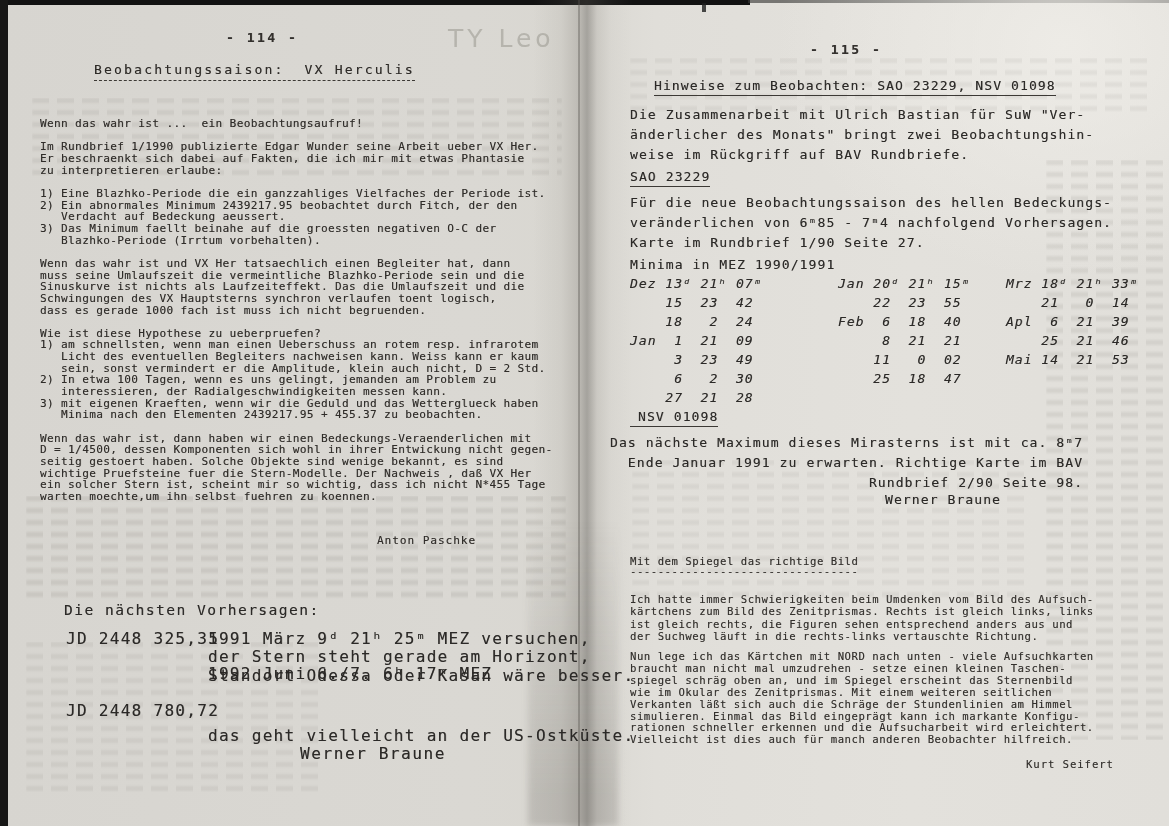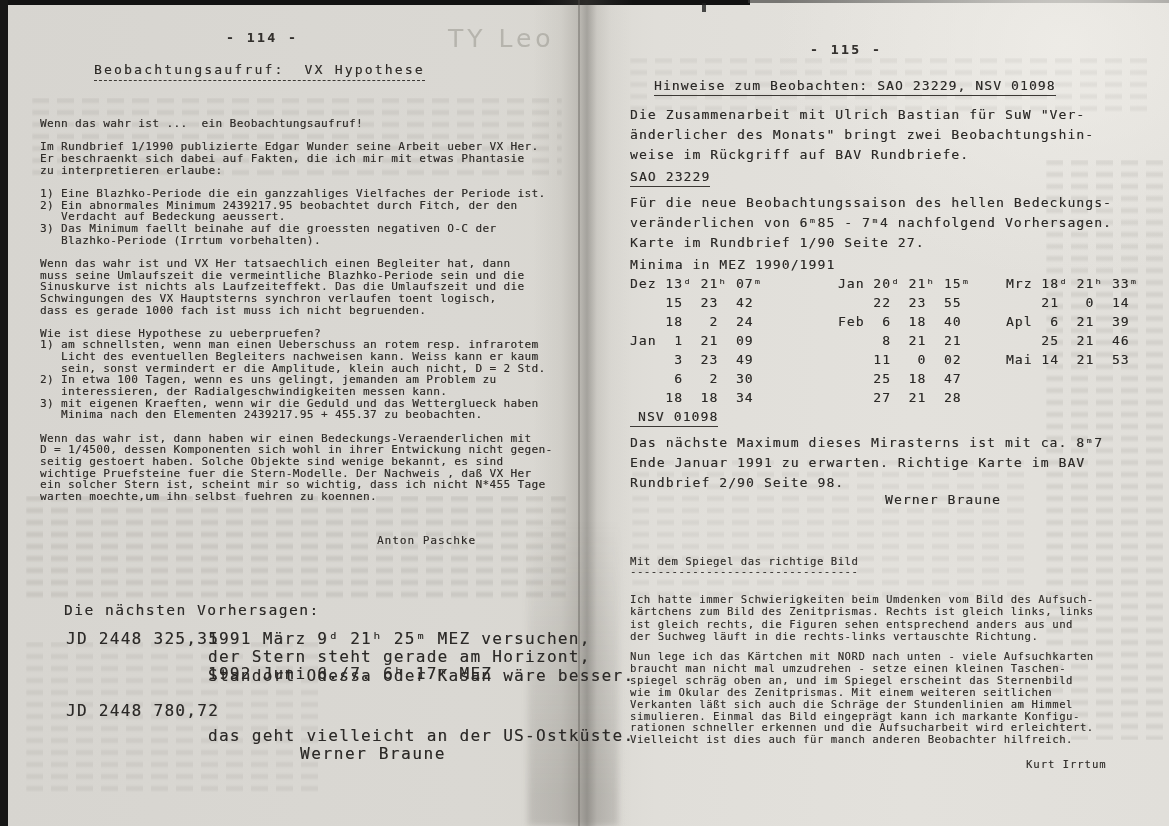--- a/index.html
+++ b/index.html
@@ -34,21 +34,21 @@
   .small{font-size:11px;line-height:11.65px;letter-spacing:.4px;}
   .big{font-size:16px;letter-spacing:1.3px;color:#2b2927;}
   .rbig{font-size:13px;line-height:20px;letter-spacing:1.1px;color:#2b2927;}
   .sp{font-size:10.5px;line-height:12.4px;letter-spacing:.6px;color:#33302d;}
   .u-dash{border-bottom:1.6px dashed #3c3935;padding-bottom:3px;}
   .u-solid{border-bottom:1.6px solid #3c3935;padding-bottom:2px;}
   .pagenum{font-size:13px;letter-spacing:2.5px;color:#33302d;font-weight:bold;}
   
   .mintable{position:absolute;left:630px;top:274px;display:grid;grid-template-columns:208px 168px 1fr;width:470px;}
   .mintable .cell{white-space:pre;font-size:13px;line-height:19px;letter-spacing:1px;color:#2b2927;
-    text-shadow:.3px .3px .35px rgba(52,48,44,.45);}
+    text-shadow:.3px .3px .35px rgba(52,48,44,.45);font-style:italic;}
 </style>
 </head>
 <body>
 
 <div id="scan">
 
   <div class="edge-top"></div>
   <div class="edge-top2"></div>
   <div class="edge-left"></div>
   <div class="edge-notch"></div>
@@ -61,21 +61,21 @@
   <div class="bleed" style="left:26px;top:496px;width:540px;height:108px;opacity:.5;"></div>
   <div class="bleed" style="left:26px;top:642px;width:300px;height:150px;opacity:.34;"></div>
   <div class="bleed" style="left:630px;top:58px;width:520px;height:60px;opacity:.3;"></div>
   <div class="bleed" style="left:1046px;top:160px;width:118px;height:580px;opacity:.42;"></div>
   <div class="bleed" style="left:632px;top:460px;width:400px;height:140px;opacity:.3;"></div>
 
   <div class="tw pagenum" style="left:226px;top:30px;">- 114 -</div>
 
   <div class="watermark" style="left:448px;top:24px;font-size:25px;letter-spacing:4px;">TY Leo</div>
 
-  <div class="tw u-dash" style="left:94px;top:62px;font-size:13px;letter-spacing:2.2px;color:#2d2a27;">Beobachtungsaufruf:  VX Hypothese</div>
+  <div class="tw u-dash" style="left:94px;top:62px;font-size:13px;letter-spacing:2.2px;color:#2d2a27;">Beobachtungssaison:  VX Herculis</div>
 
   <pre class="tw small" style="left:40px;top:118px;">Wenn das wahr ist ...  ein Beobachtungsaufruf!
 
 Im Rundbrief 1/1990 publizierte Edgar Wunder seine Arbeit ueber VX Her.
 Er beschraenkt sich dabei auf Fakten, die ich mir mit etwas Phantasie
 zu interpretieren erlaube:
 
 1) Eine Blazhko-Periode die ein ganzzahliges Vielfaches der Periode ist.
 2) Ein abnormales Minimum 2439217.95 beobachtet durch Fitch, der den
    Verdacht auf Bedeckung aeussert.
@@ -147,28 +147,27 @@
     <div class="cell">Apl  6  21  39</div>
     <div class="cell">Jan  1  21  09</div>
     <div class="cell">     8  21  21</div>
     <div class="cell">    25  21  46</div>
     <div class="cell">     3  23  49</div>
     <div class="cell">    11   0  02</div>
     <div class="cell">Mai 14  21  53</div>
     <div class="cell">     6   2  30</div>
     <div class="cell">    25  18  47</div>
     <div class="cell"></div>
-    <div class="cell">    18  18  34</div>
     <div class="cell">    27  21  28</div>
     <div class="cell"></div>
   </div>
 
   <div class="tw rbig u-solid" style="left:630px;top:409px;line-height:normal;padding-left:8px;">NSV 01098</div>
 
-  <pre class="tw rbig" style="left:630px;top:433px;">Das nächste Maximum dieses Mirasterns ist mit ca. 8ᵐ7
+  <pre class="tw rbig" style="left:610px;top:433px;text-align:right;">Das nächste Maximum dieses Mirasterns ist mit ca. 8ᵐ7
 Ende Januar 1991 zu erwarten. Richtige Karte im BAV
 Rundbrief 2/90 Seite 98.</pre>
 
   <div class="tw rbig" style="left:885px;top:490px;">Werner Braune</div>
 
   <div class="tw sp" style="left:630px;top:555px;text-align:center;">Mit dem Spiegel das richtige Bild</div>
   <div class="tw sp" style="left:630px;top:565px;">---------------------------------</div>
 
   <pre class="tw sp" style="left:630px;top:593px;">Ich hatte immer Schwierigkeiten beim Umdenken vom Bild des Aufsuch-
 kärtchens zum Bild des Zenitprismas. Rechts ist gleich links, links
@@ -177,15 +176,15 @@
 
   <pre class="tw sp" style="left:630px;top:651px;line-height:11.9px;">Nun lege ich das Kärtchen mit NORD nach unten - viele Aufsuchkarten
 braucht man nicht mal umzudrehen - setze einen kleinen Taschen-
 spiegel schräg oben an, und im Spiegel erscheint das Sternenbild
 wie im Okular des Zenitprismas. Mit einem weiteren seitlichen
 Verkanten läßt sich auch die Schräge der Stundenlinien am Himmel
 simulieren. Einmal das Bild eingeprägt kann ich markante Konfigu-
 rationen schneller erkennen und die Aufsucharbeit wird erleichtert.
 Vielleicht ist dies auch für manch anderen Beobachter hilfreich.</pre>
 
-  <div class="tw sp" style="left:1026px;top:758px;letter-spacing:1px;">Kurt Irrtum</div>
+  <div class="tw sp" style="left:1026px;top:758px;letter-spacing:1px;">Kurt Seifert</div>
 
 </div>
 
 </body></html>

